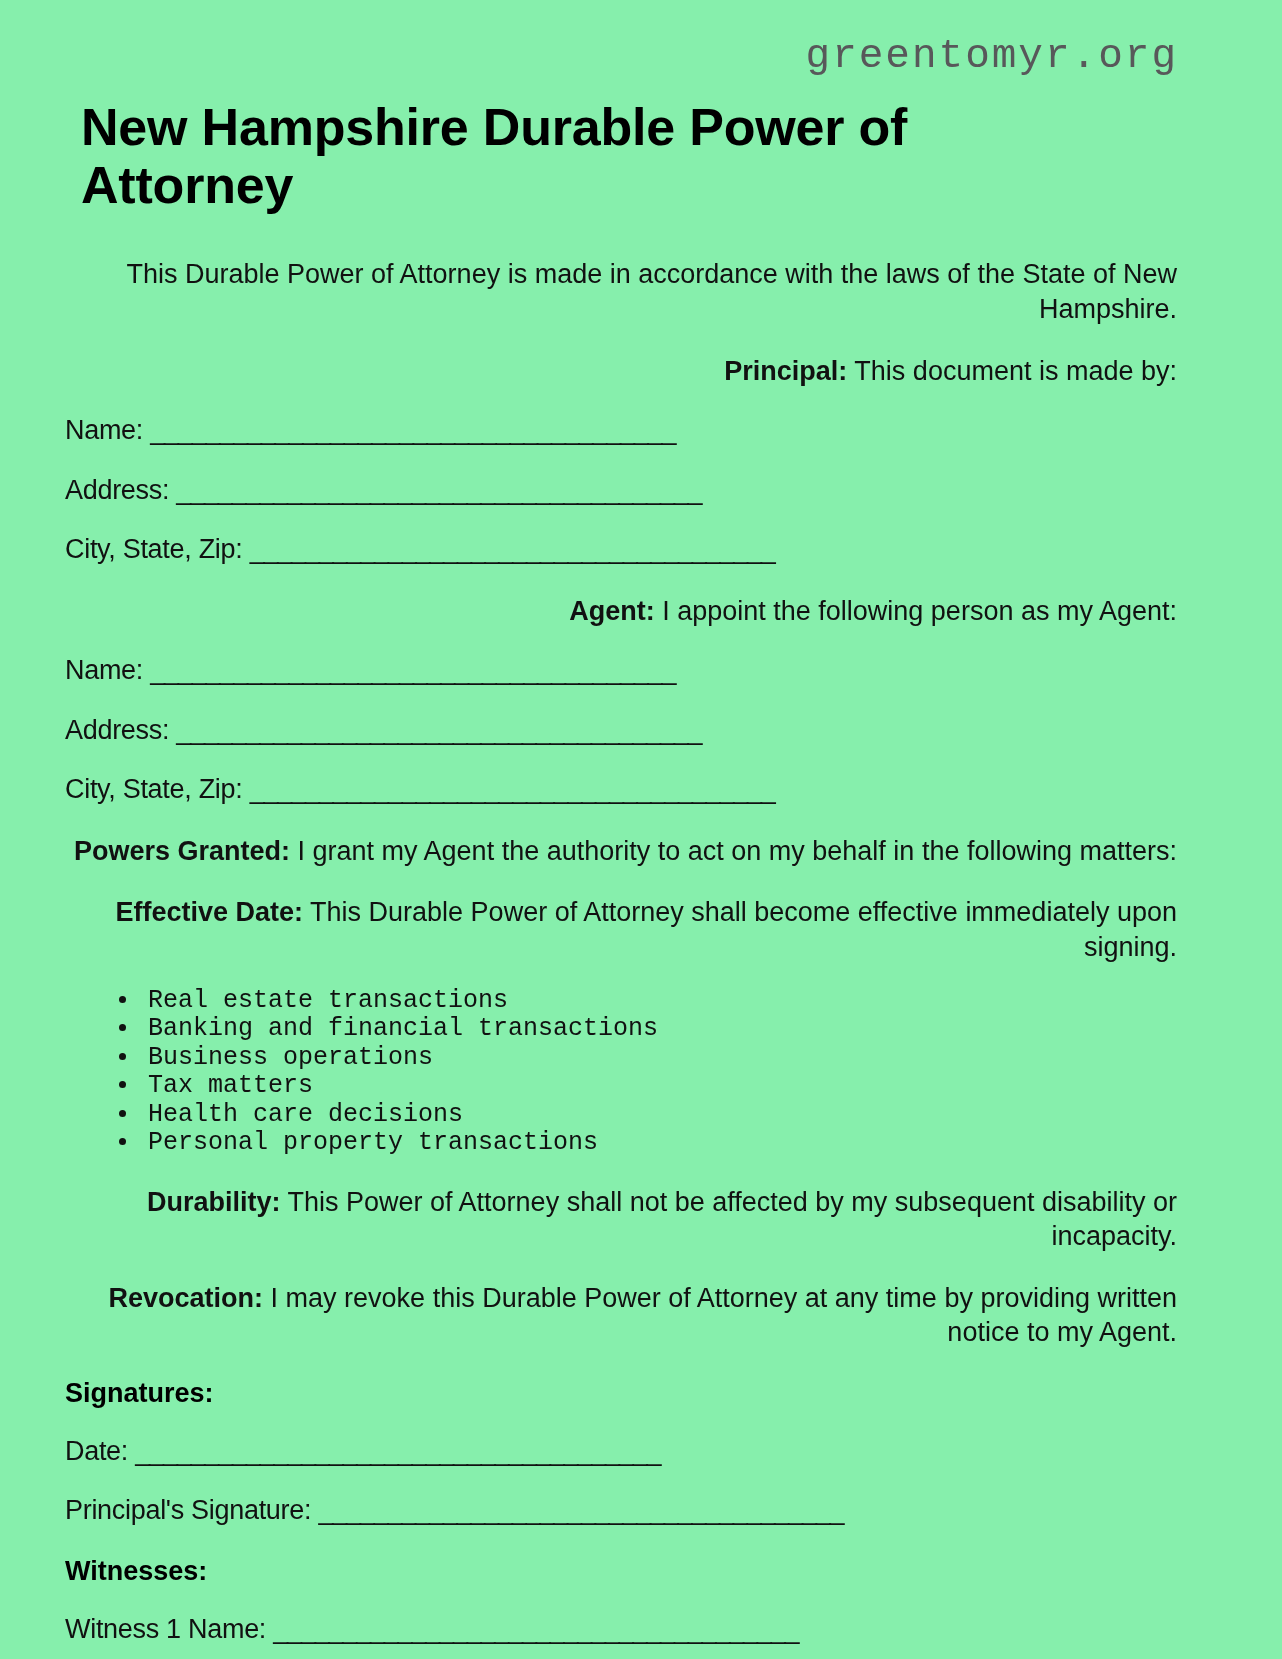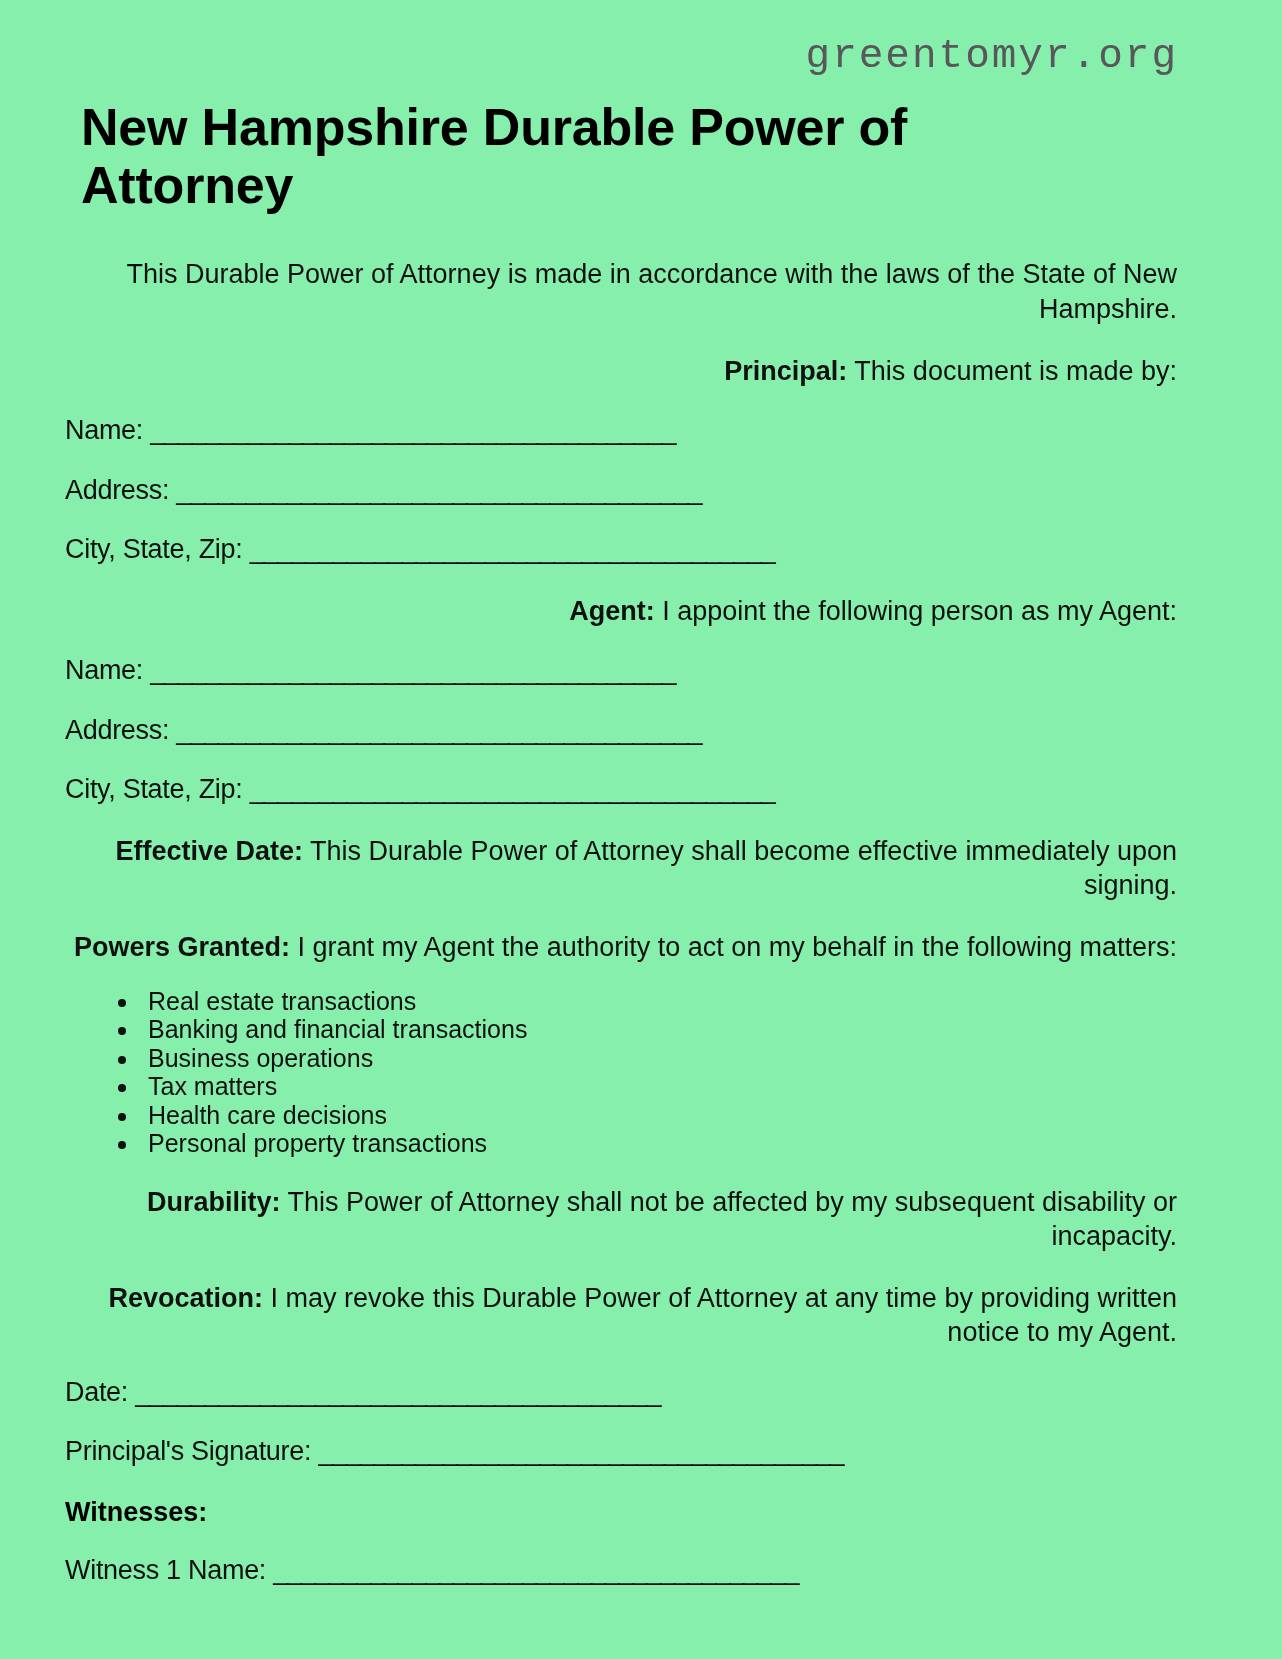--- a/index.html
+++ b/index.html
@@ -68,21 +68,21 @@
   p.field-line .blank {
     letter-spacing: -1.2px;
   }
   .lead { font-weight: bold; }
   ul.powers-list {
     margin: 0;
     padding-top: 22px;
     padding-left: 75px;
     padding-bottom: 0;
     list-style-type: disc;
-    font-family: Liberation Sans, sans-serif;
+    font-family: Liberation Mono, monospace;
     font-size: 25px;
     line-height: 1.14;
     color: #111111;
   }
   ul.powers-list li {
     padding-left: 8px;
     margin: 0;
   }
   .first-para { padding-top: 40px; }
   .sec-head {
@@ -118,37 +118,38 @@
     <p class="field-line"><span>City, State, Zip: </span><span class="blank">______________________________________</span></p>
 
     <p class="body-text"><span class="lead">Agent:</span><span> I appoint the following person as my Agent:</span></p>
 
     <p class="field-line"><span>Name: </span><span class="blank">______________________________________</span></p>
 
     <p class="field-line"><span>Address: </span><span class="blank">______________________________________</span></p>
 
     <p class="field-line"><span>City, State, Zip: </span><span class="blank">______________________________________</span></p>
 
+    <p class="body-text"><span class="lead">Powers Granted:</span><span> I grant my Agent the authority to act on my behalf in the following matters:</span></p>
+
     <p class="body-text"><span class="lead">Effective Date:</span><span> This Durable Power of Attorney shall become effective immediately upon signing.</span></p>
-
-    <p class="body-text"><span class="lead">Powers Granted:</span><span> I grant my Agent the authority to act on my behalf in the following matters:</span></p>
 
     <ul class="powers-list">
       <li>Real estate transactions</li>
       <li>Banking and financial transactions</li>
       <li>Business operations</li>
       <li>Tax matters</li>
       <li>Health care decisions</li>
       <li>Personal property transactions</li>
     </ul>
 
     <p class="body-text after-list"><span class="lead">Durability:</span><span> This Power of Attorney shall not be affected by my subsequent disability or incapacity.</span></p>
 
     <p class="body-text"><span class="lead">Revocation:</span><span> I may revoke this Durable Power of Attorney at any time by providing written notice to my Agent.</span></p>
 
+    <p class="sec-head">Signatures:</p>
 
     <p class="field-line"><span>Date: </span><span class="blank">______________________________________</span></p>
 
     <p class="field-line"><span>Principal's Signature: </span><span class="blank">______________________________________</span></p>
 
     <p class="sec-head">Witnesses:</p>
 
     <p class="field-line"><span>Witness 1 Name: </span><span class="blank">______________________________________</span></p>
 
   </div>

